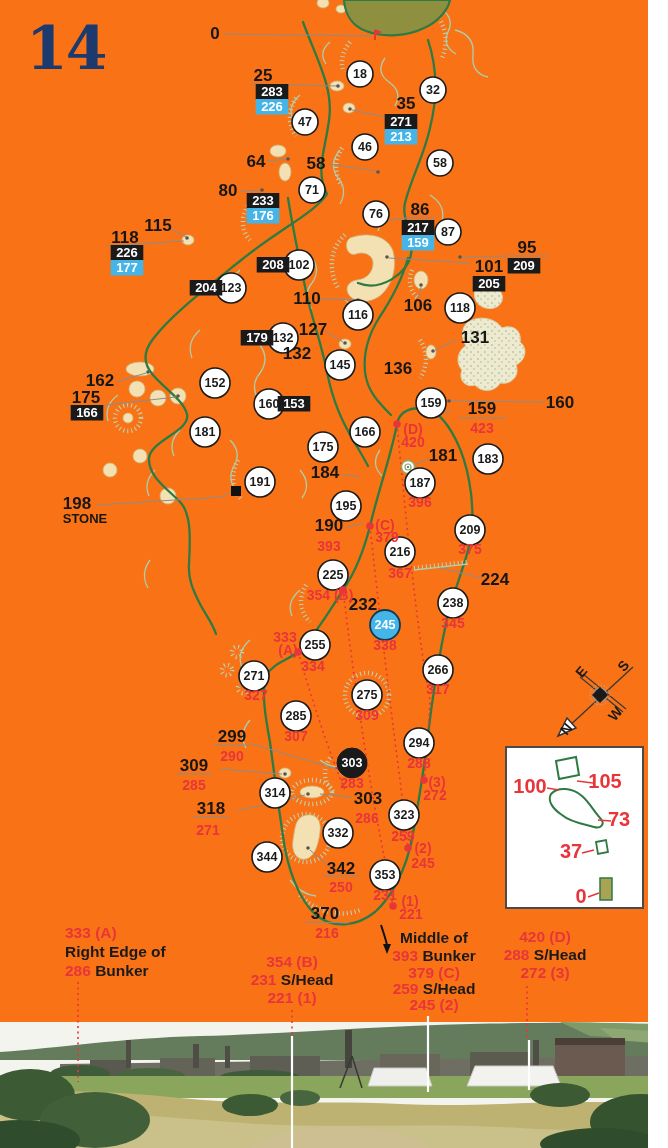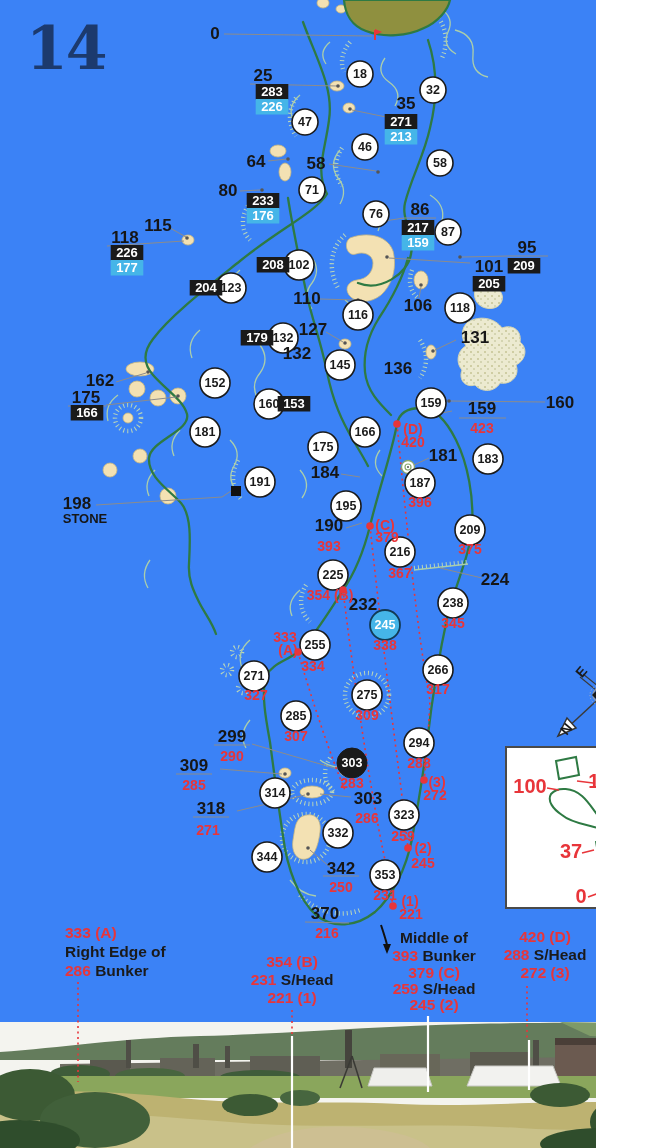--- a/index.html
+++ b/index.html
@@ -1,20 +1,20 @@
 <!DOCTYPE html>
 <html style="--red: #e8353a; --cyan: #45b5e8; --navy: #1c3a6e; --green: #2e7a43; --sand: #f3e1b3; --olive: #8f903f;"><head>
 <meta charset="utf-8">
 <style>
   :root{
     --red:#e8353a; --cyan:#45b5e8; --navy:#1c3a6e; --green:#2e7a43;
     --sand:#f3e1b3; --olive:#8f903f; --ink:#1a1a1a;
   }
   html,body{margin:0;padding:0;background:#fff;}
-  #page{position:relative;width:596px;height:1148px;background:#3b82f6;overflow:hidden;
+  #page{position:relative;width:648px;height:1148px;background:#f97316;overflow:hidden;
         font-family:"Liberation Sans",sans-serif;}
   #holeNum{position:absolute;left:26px;top:18px;font-family:"DejaVu Serif",serif;
            font-weight:700;font-size:60px;color:var(--navy);letter-spacing:-2px;line-height:1;}
   svg{position:absolute;left:0;top:0;}
   .wc{fill:#fff;stroke:#1a1a1a;stroke-width:1.6;}
   .ct{font:700 12.5px "Liberation Sans",sans-serif;text-anchor:middle;fill:#1a1a1a;}
   .ctw{fill:#fff;}
   .lbl{font:700 17px "Liberation Sans",sans-serif;fill:#161616;text-anchor:middle;}
   .lbs{font:700 13px "Liberation Sans",sans-serif;fill:#161616;text-anchor:middle;}
   .rl{font:700 14px "Liberation Sans",sans-serif;fill:var(--red);text-anchor:middle;}

